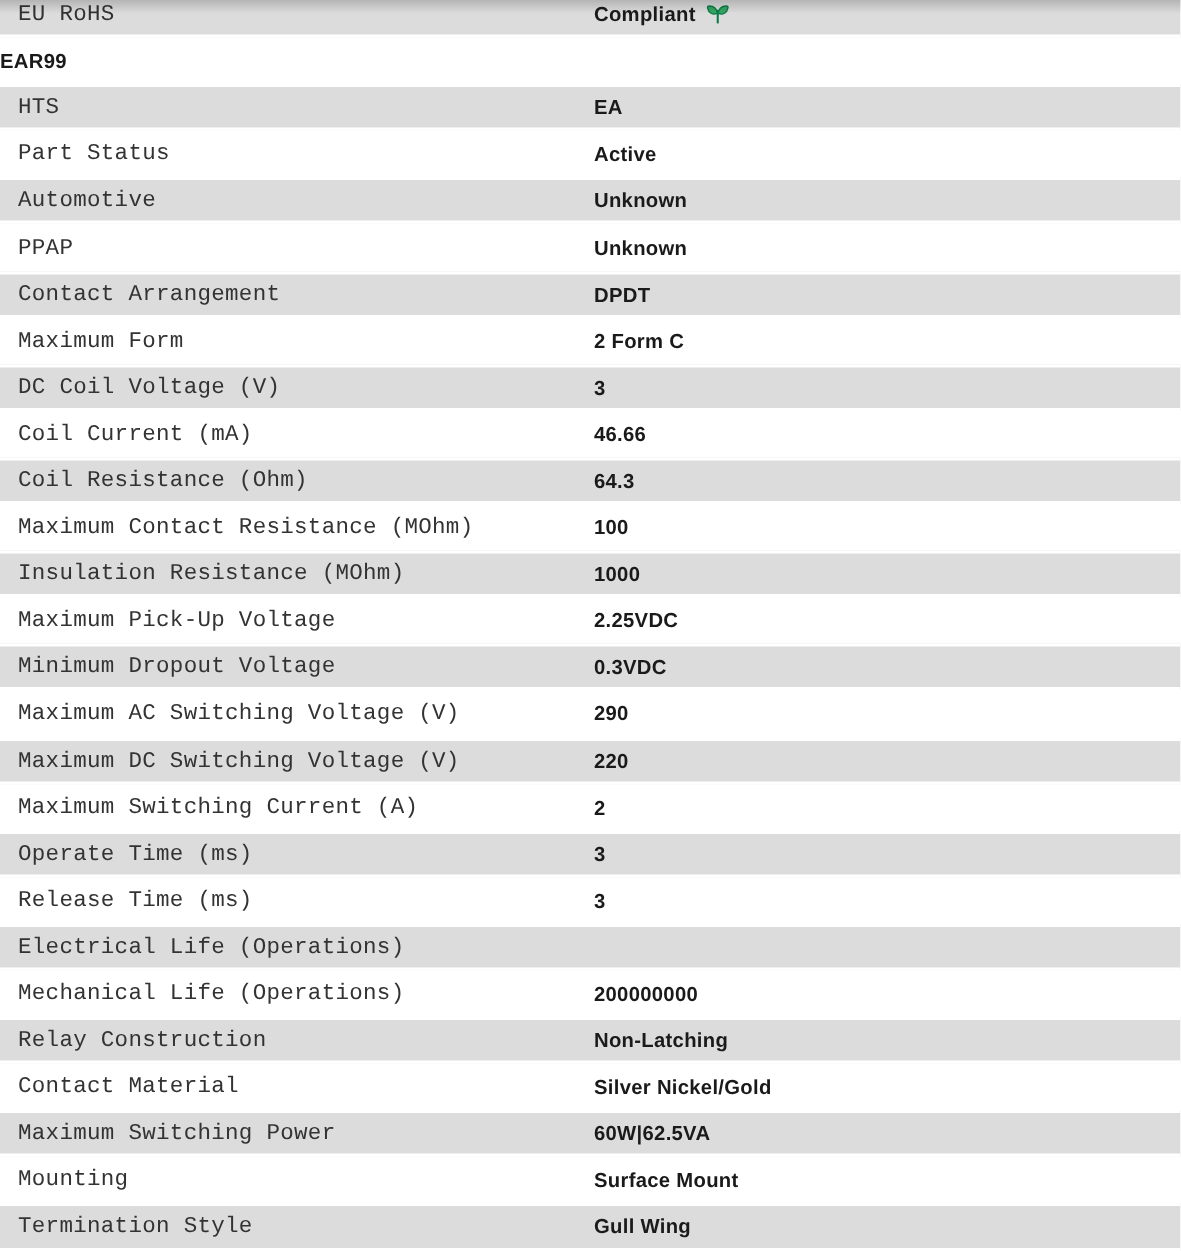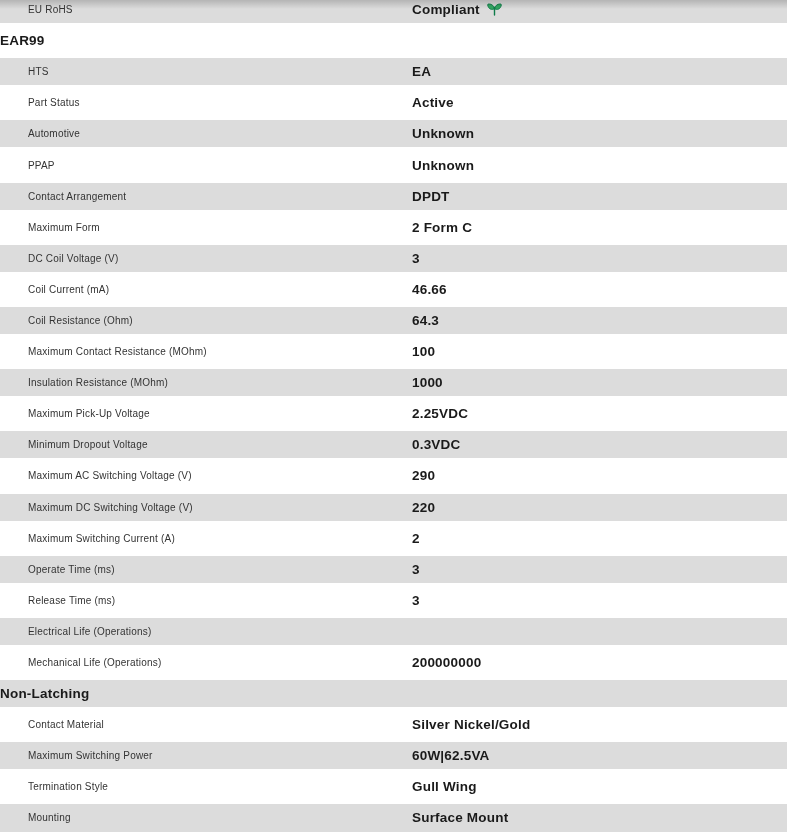--- a/index.html
+++ b/index.html
@@ -23,26 +23,27 @@
     box-sizing: border-box;
     background: var(--row-bg, #ffffff);
   }
   .row:nth-child(odd) {
     background: var(--row-alt-bg, #dcdcdc);
     border-top: 2px solid #ffffff;
     border-bottom: 2px solid #ffffff;
   }
   .cell-label {
     flex: 0 0 384px;
-    padding-left: 28px;
-    font-size: 10px;
+    padding-left: 12px;
+    font-size: 15px;
     letter-spacing: 0.2px;
     color: var(--label-text, #333333);
     white-space: nowrap;
     overflow: hidden;
+    font-family: Liberation Mono, monospace;
   }
   .cell-value {
     flex: 1 1 auto;
     display: flex;
     align-items: flex-start;
     gap: 7px;
     font-size: 13.5px;
     font-weight: 700;
     letter-spacing: 0.2px;
     color: var(--value-text, #1a1a1a);
@@ -242,20 +243,21 @@
 
   <div class="row">
     <div class="cell-label">Mechanical Life (Operations)</div>
     <div class="cell-value">
       <span>200000000</span>
 
     </div>
   </div>
 
   <div class="row">
+    <div class="cell-label">Relay Construction</div>
     <div class="cell-value">
       <span>Non-Latching</span>
 
     </div>
   </div>
 
   <div class="row">
     <div class="cell-label">Contact Material</div>
     <div class="cell-value">
       <span>Silver Nickel/Gold</span>
@@ -265,27 +267,27 @@
 
   <div class="row">
     <div class="cell-label">Maximum Switching Power</div>
     <div class="cell-value">
       <span>60W|62.5VA</span>
 
     </div>
   </div>
 
   <div class="row">
+    <div class="cell-label">Mounting</div>
+    <div class="cell-value">
+      <span>Surface Mount</span>
+
+    </div>
+  </div>
+
+  <div class="row">
     <div class="cell-label">Termination Style</div>
     <div class="cell-value">
       <span>Gull Wing</span>
 
     </div>
   </div>
-
-  <div class="row">
-    <div class="cell-label">Mounting</div>
-    <div class="cell-value">
-      <span>Surface Mount</span>
-
-    </div>
-  </div>
 </div>
 
 </body></html>

